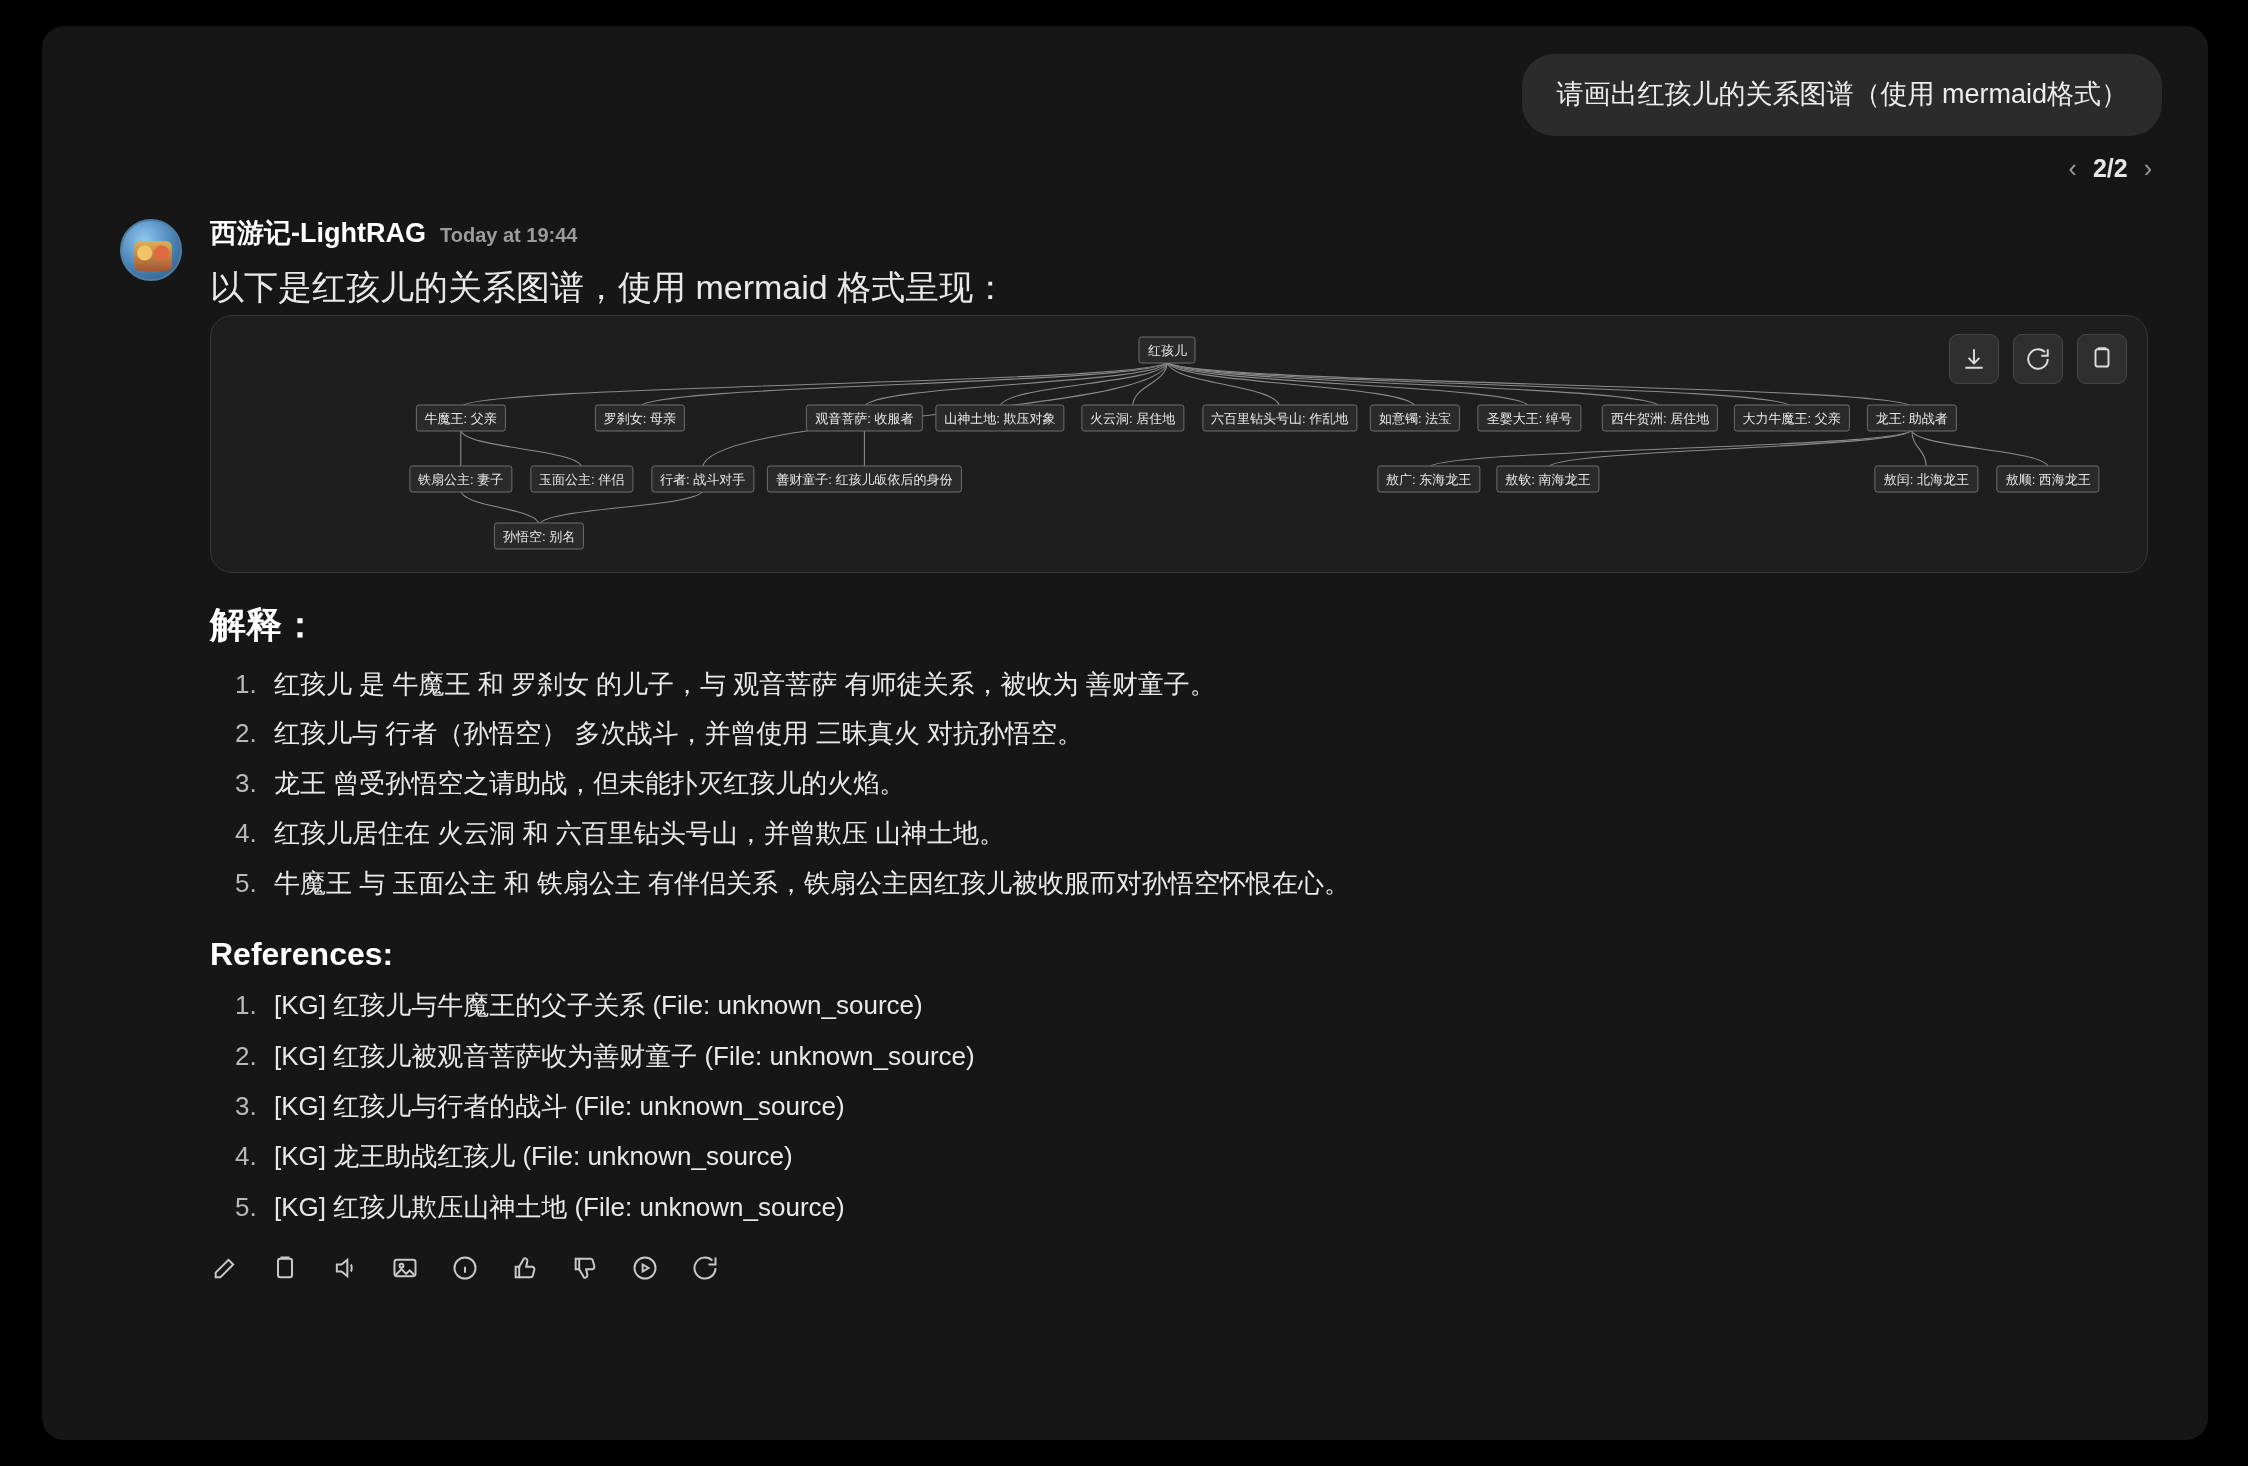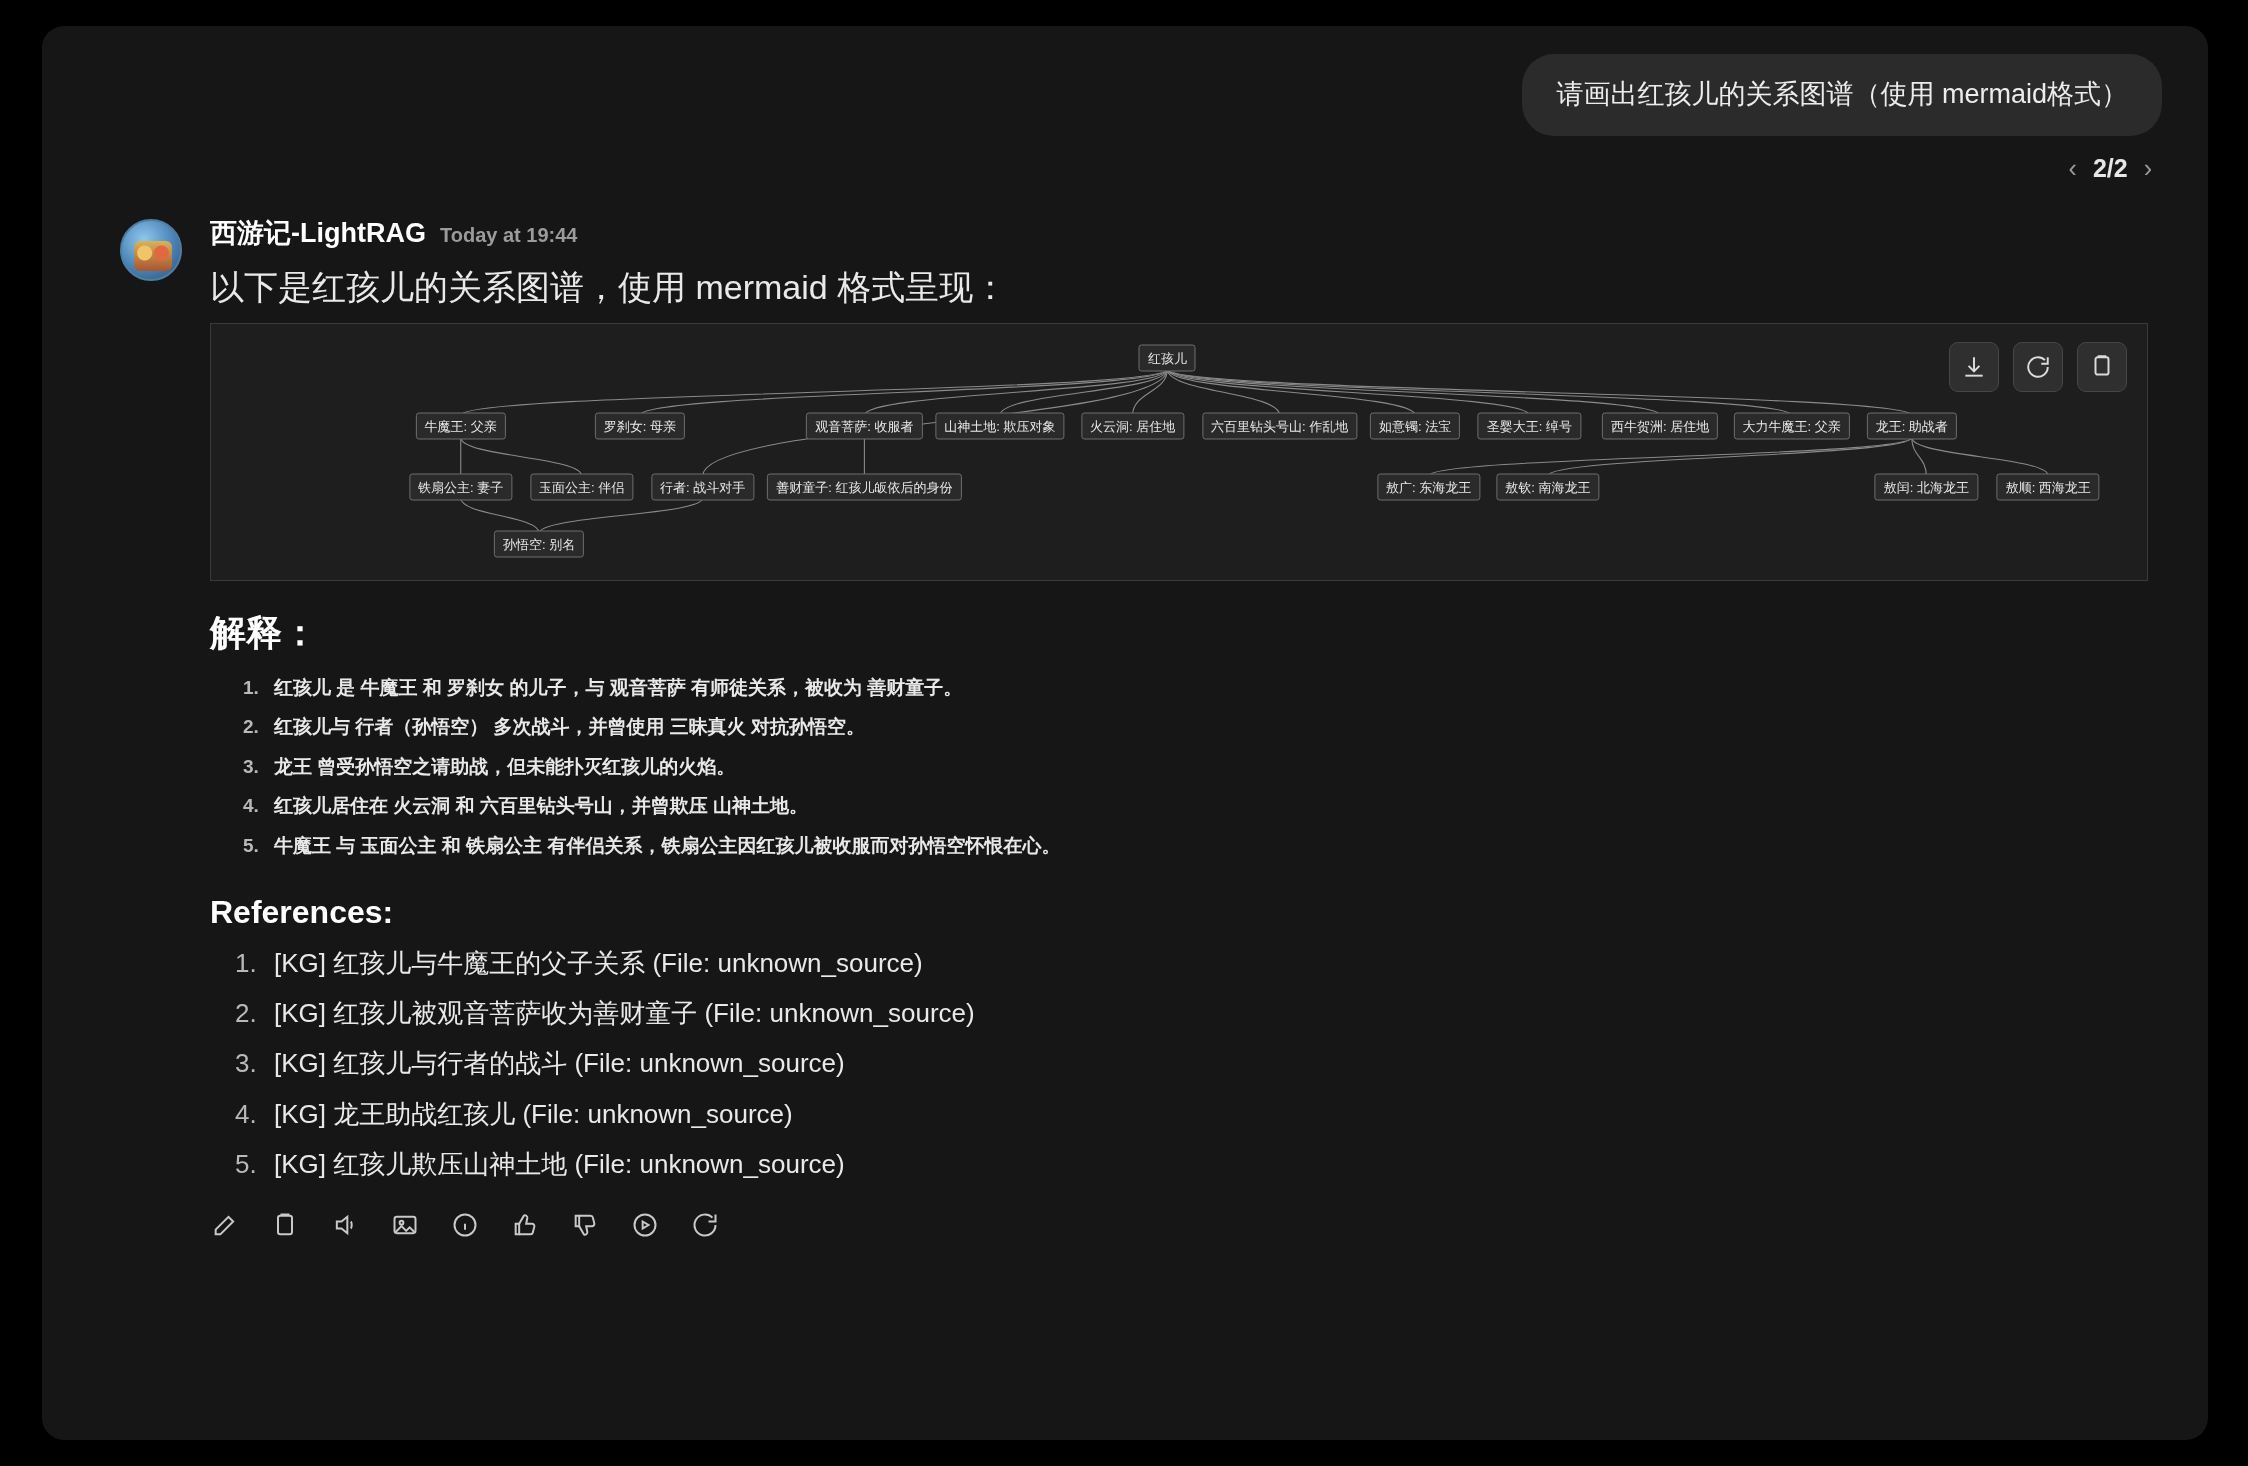--- a/index.html
+++ b/index.html
@@ -84,24 +84,24 @@
   }
   .msg-body { flex: 1 1 auto; margin-left: 28px; }
   .meta-line { display: flex; align-items: baseline; gap: 14px; }
   .sender-name { color: #ffffff; font-weight: bold; font-size: 27px; }
   .timestamp { color: #9b9b9b; font-size: 20px; font-weight: bold; }
   .intro-text { color: #e9e9e9; font-size: 34px; margin-top: 14px; }
 
   
   .diagram-panel {
     position: relative;
-    margin-top: 12px;
+    margin-top: 4px;
     background: #1e1e1e;
     border: 1px solid #3a3a3a;
-    border-radius: 0;
+    border-radius: 22px;
     height: 258px;
     overflow: hidden;
   }
   .diagram-actions {
     position: absolute;
     top: 18px; right: 20px;
     display: flex;
     gap: 14px;
     z-index: 5;
   }
@@ -134,22 +134,21 @@
   .section-title {
     color: #ffffff;
     font-size: 36px;
     font-weight: bold;
     margin: 28px 0 10px 0;
   }
   ol.list {
     margin: 16px 0 0 6px;
     padding-left: 48px;
     color: #e9e9e9;
-    font-size: 19px;
-    font-weight: bold;
+    font-size: 26px;
   }
   ol.list li {
     margin: 12px 0;
     line-height: 1.45;
     padding-left: 10px;
   }
   ol.list li::marker { color: #b9b9b9; }
 
   .refs-title {
     color: #ffffff;

